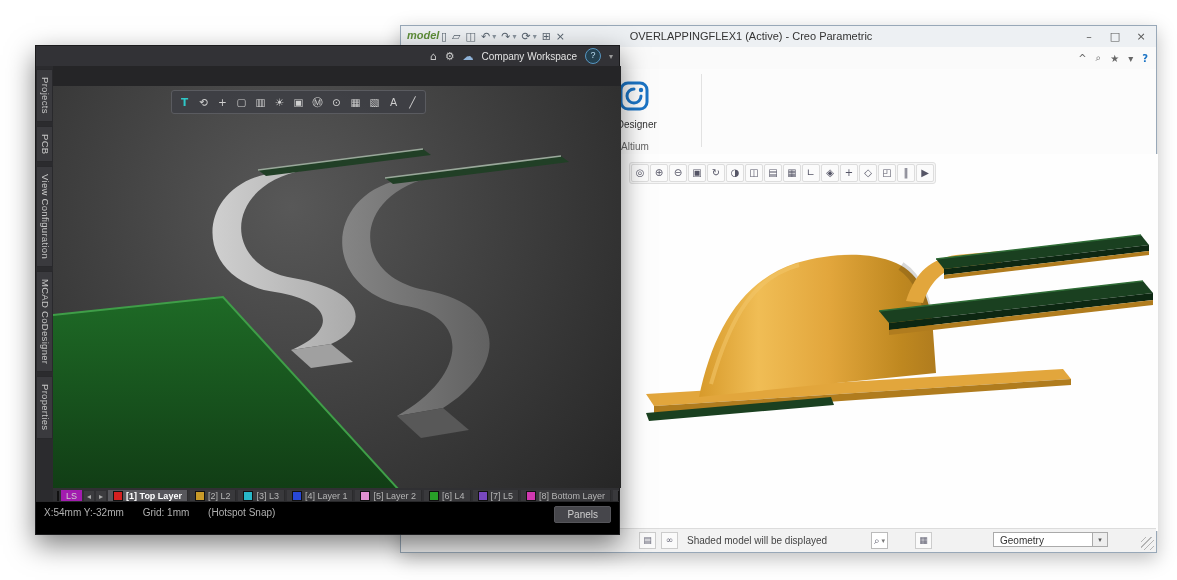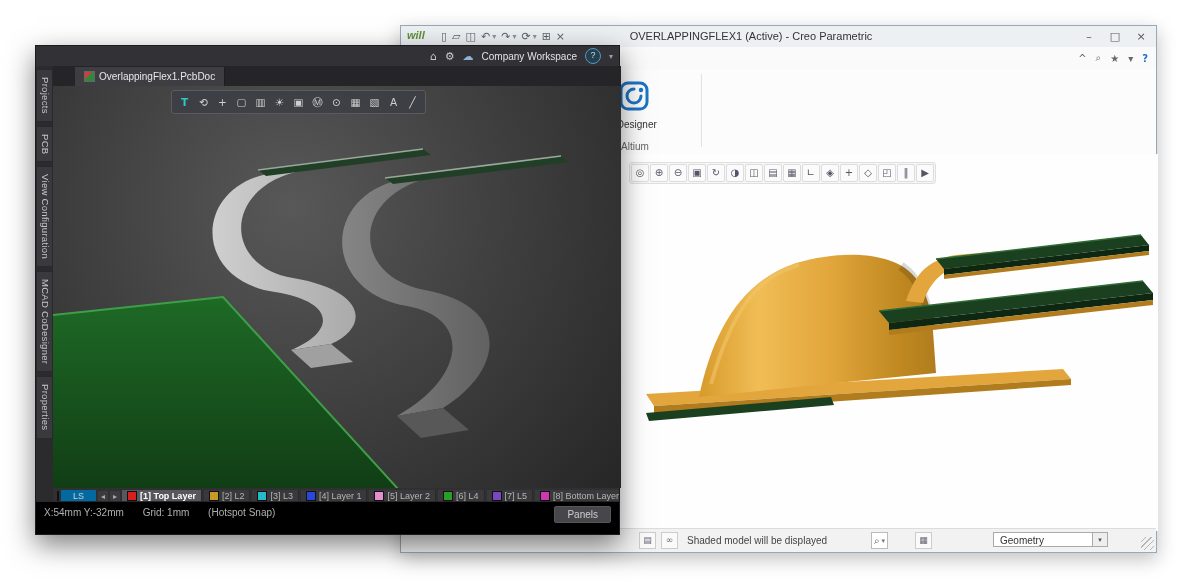--- a/index.html
+++ b/index.html
@@ -77,40 +77,40 @@
   .vtab{writing-mode:vertical-rl;font-size:9.5px;color:#c6c6c6;background:#3a3a3e;border:1px solid #29292c;
         padding:7px 1px;width:13px;text-align:center;letter-spacing:.3px;}
   .alt-viewport{position:absolute;left:17px;top:40px;width:568px;height:402px;overflow:hidden;
                 background:radial-gradient(circle at 42% 30%, #585858 0%, #414141 45%, #262626 100%);}
   .alt-toolbar3d{position:absolute;left:118px;top:4px;height:22px;display:flex;align-items:center;gap:2px;
                  background:rgba(62,63,68,.95);border:1px solid #5a5b60;border-radius:3px;padding:0 4px;}
   .t3icon{width:17px;height:17px;color:#cfcfcf;font-size:10.5px;line-height:17px;text-align:center;}
   .alt-layers{position:absolute;left:17px;right:0;top:442px;height:16px;background:#303033;display:flex;align-items:center;
               gap:2px;padding-left:4px;overflow:hidden;white-space:nowrap;}
   .cur-swatch{width:16px;height:9px;border:1px solid #111;}
-  .ls-tab{font-size:9px;color:#cfcfcf;background:#0369a1;padding:1px 12px;}
+  .ls-tab{font-size:9px;color:#cfcfcf;background:#a21caf;padding:1px 5px;}
   .larrow{font-size:8px;color:#aaa;background:#3c3c3f;padding:1px 3px;}
   .ltab{display:inline-flex;align-items:center;gap:3px;font-size:9px;color:#b5b5b5;background:#39393c;
         padding:1.5px 5px;border-right:1px solid #2a2a2c;}
   .ltab.active{background:#57575c;color:#fff;font-weight:bold;}
   .lsq{width:8px;height:8px;border:1px solid #111;display:inline-block;}
   .alt-statusbar{position:absolute;left:0;right:0;bottom:0;height:32px;background:#000000;border-top:1px solid #28282a;}
   .as-text{position:absolute;left:8px;top:5px;font-size:10px;color:#b0b0b0;}
   .as-text span{margin-right:16px;}
   .panels-btn{position:absolute;right:8px;top:4px;font-size:10px;color:#cfcfcf;background:#46464b;border:1px solid #55555a;
               padding:2px 12px;border-radius:2px;}
 </style>
 </head>
 <body>
 
 <div class="stage">
 
   <div class="creo-window">
     <div class="creo-titlebar">
-      <span class="creo-logo">will</span>
+      <span class="creo-logo">model</span>
       <div class="creo-qat">
         <span class="qicon g">▯</span>
         <span class="qicon g">▱</span>
         <span class="qicon g">◫</span>
         <span class="qicon g">↶</span>
         <span class="qicon caret g">▾</span>
         <span class="qicon g">↷</span>
         <span class="qicon caret g">▾</span>
         <span class="qicon g">⟳</span>
         <span class="qicon caret g">▾</span>
@@ -225,24 +225,20 @@
         <span class="aticon g">⌂</span>
         <span class="aticon g">⚙</span>
         <span class="aticon ws g">☁</span>
         <span class="ws-label">Company Workspace</span>
         <span class="avatar">?</span>
         <span class="alt-caret g">▾</span>
       </div>
     </div>
 
     <div class="alt-tabbar">
-      <div class="alt-tab active">
-        <span class="doc-ico"></span>
-        <span>OverlappingFlex1.PcbDoc</span>
-      </div>
     </div>
 
     <div class="alt-sidebar">
       <div class="vtab">Projects</div>
       <div class="vtab">PCB</div>
       <div class="vtab">View Configuration</div>
       <div class="vtab">MCAD CoDesigner</div>
       <div class="vtab">Properties</div>
     </div>
 

